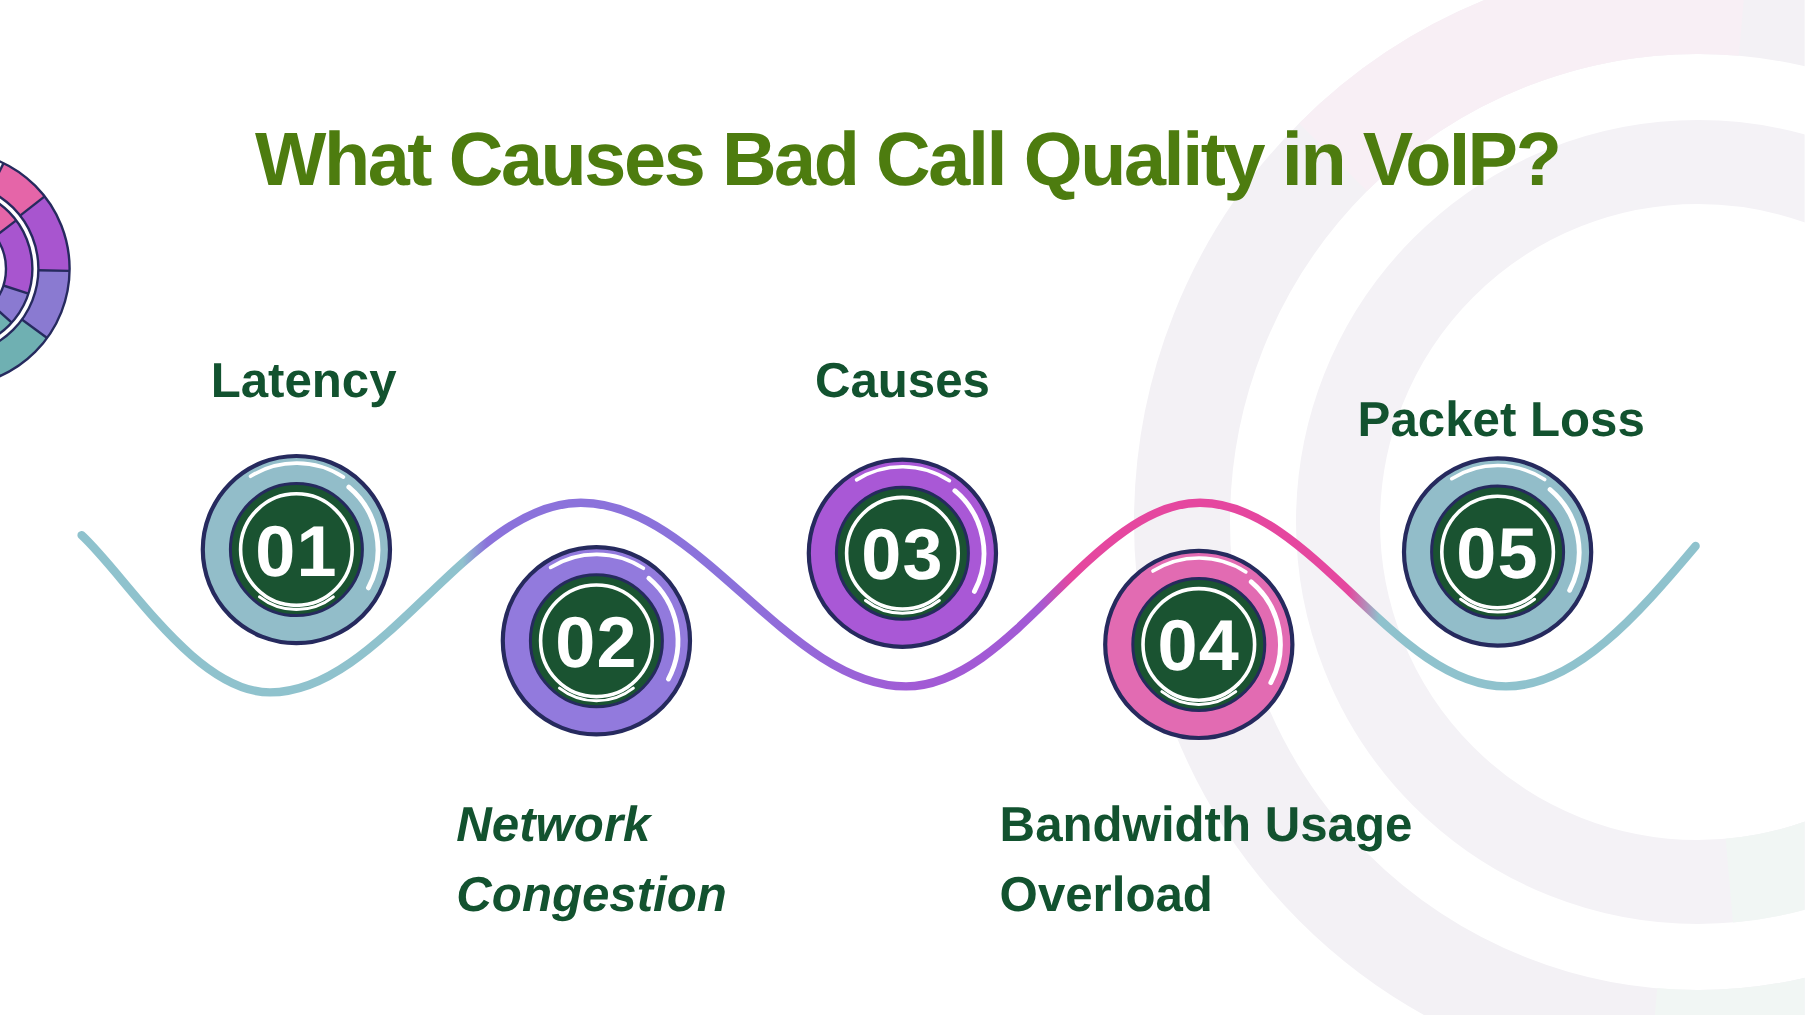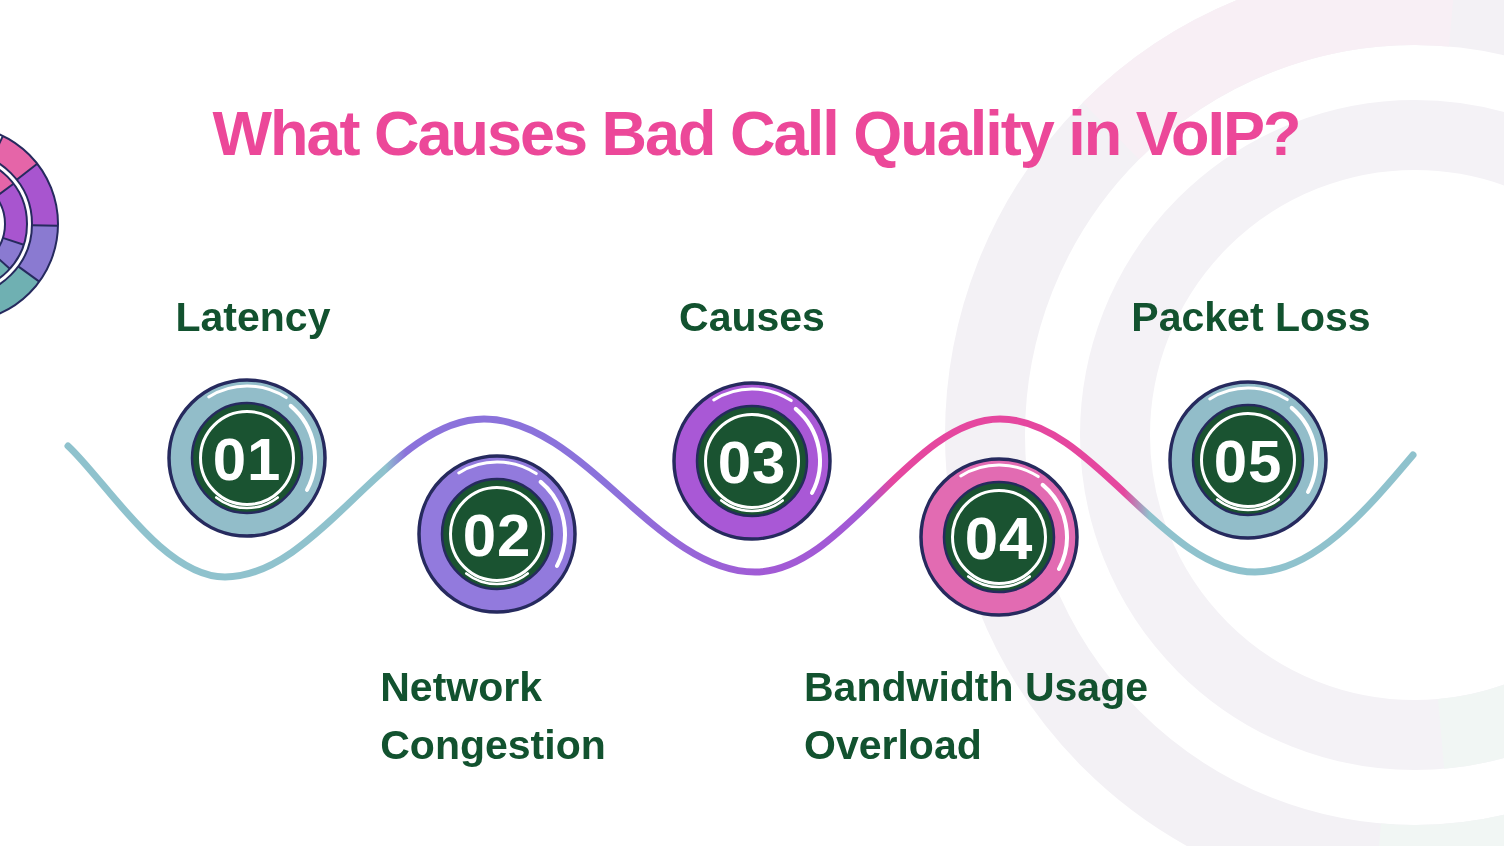--- a/index.html
+++ b/index.html
@@ -134,22 +134,22 @@
       <text class="num" y="0" dy="0.36em" fill="#ffffff">04</text>
     </g>
 
     <g transform="translate(1248,460)">
       <circle r="78" stroke-width="3.5" fill="#92bdc9" stroke="#262a5e"></circle>
       <use href="#circle-detail"></use>
       <text class="num" y="0" dy="0.36em" fill="#ffffff">05</text>
     </g>
   </svg>
 
-  <h1 class="title" style="margin: 0px; color: #ec4899;">What Causes Bad Call Quality in VoIP?</h1>
+  <h1 class="title" style="margin: 0px; color: #4d7c0f;">What Causes Bad Call Quality in VoIP?</h1>
 
   <div class="step-label top" style="left: 253px; color: rgb(18, 82, 47);">Latency</div>
-  <div class="step-label bottom" style="left: 493px; color: rgb(18, 82, 47);">Network
+  <div class="step-label bottom" style="left: 493px; color: rgb(18, 82, 47); font-style: italic;">Network
 Congestion</div>
   <div class="step-label top" style="left: 752px; color: rgb(18, 82, 47);">Causes</div>
-  <div class="step-label bottom" style="left: 976px; color: rgb(18, 82, 47);">Bandwidth Usage
+  <div class="step-label bottom" style="left: 1005px; color: rgb(18, 82, 47);">Bandwidth Usage
 Overload</div>
-  <div class="step-label top" style="left: 1251px; color: rgb(18, 82, 47);">Packet Loss</div>
+  <div class="step-label top" style="left: 1251px; color: rgb(18, 82, 47); margin-top: 32px;">Packet Loss</div>
 </div>
 
 </body></html>

